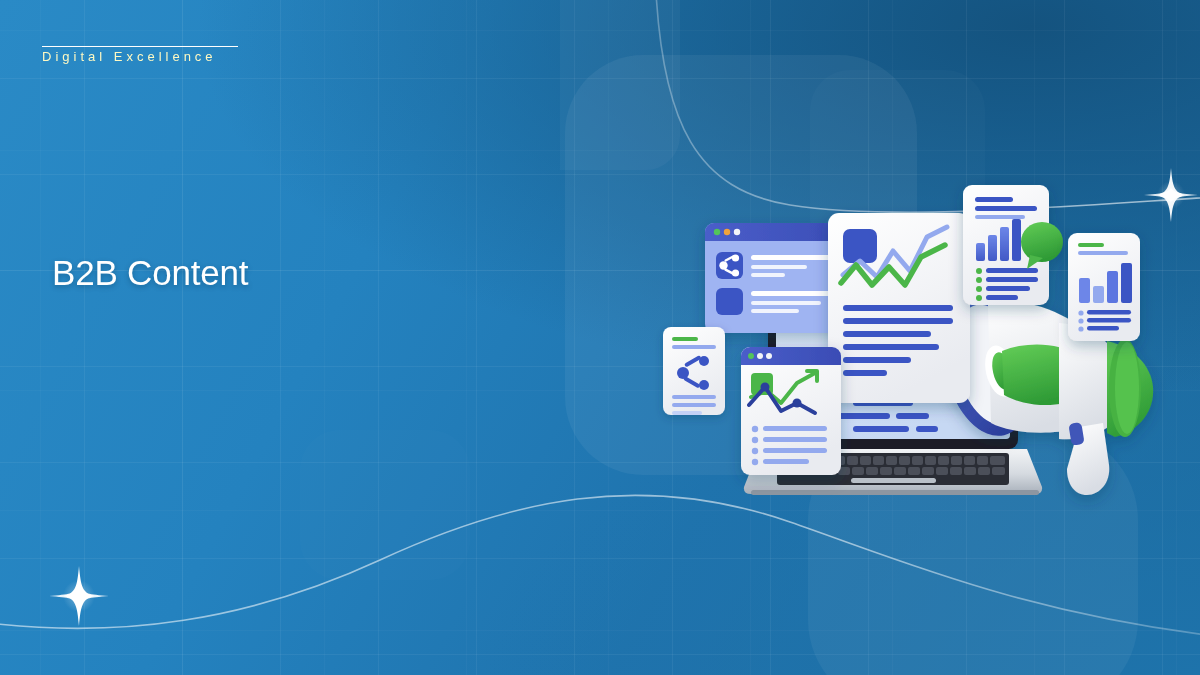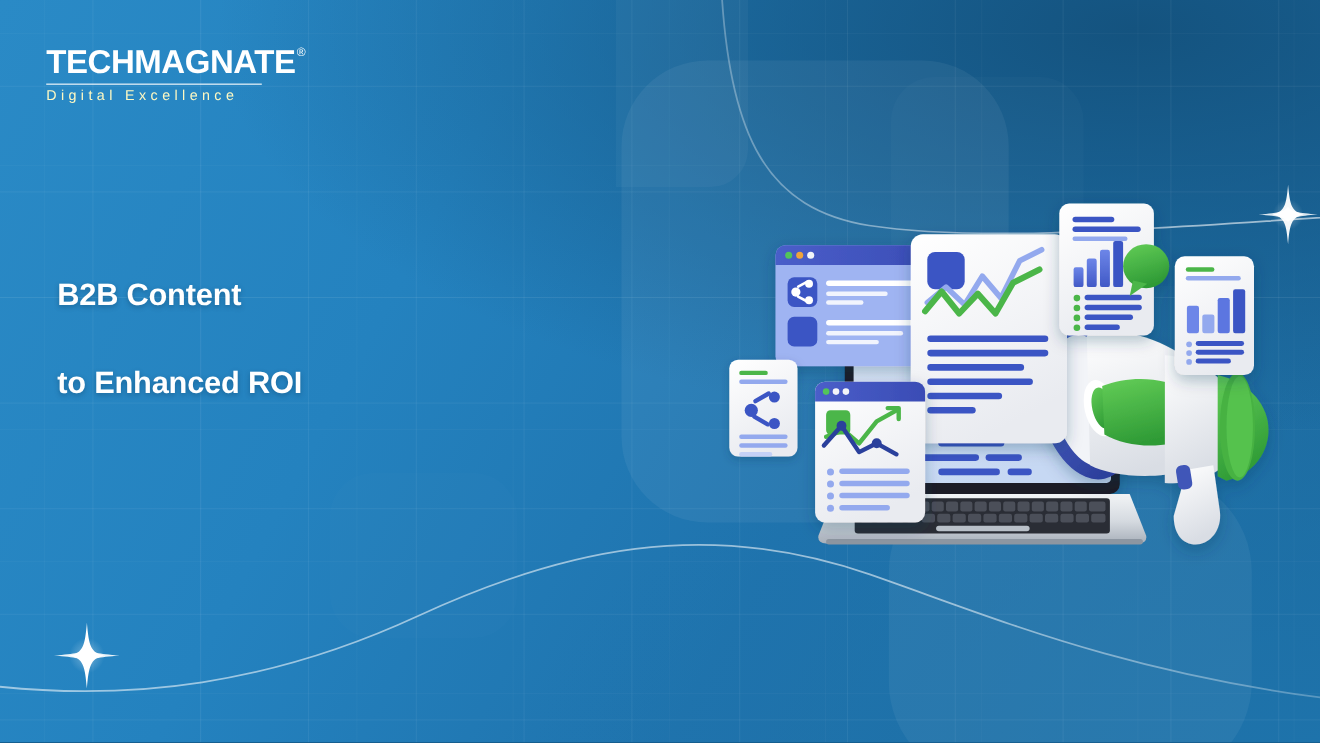--- a/index.html
+++ b/index.html
@@ -94,22 +94,22 @@
     line-height:1;
     white-space:nowrap;
   }
 
   
   .headline{
     position:absolute;
     left:52px; top:248px;
     width:620px;
     color:#ffffff;
-    font-size:28px;
-    font-weight:bold;
+    font-size:35px;
+    font-weight:normal;
     line-height:1.42;
     letter-spacing:-0.2px;
     text-shadow:0 2px 5px rgba(8,50,80,.35);
   }
 
   
   .illo{ position:absolute; left:655px; top:165px; width:545px; height:400px; }
   .illo svg{ display:block; overflow:visible; }
 </style>
 </head>
@@ -158,31 +158,27 @@
     <path d="M2 29 C20 27.6 25.6 26.6 29 22 C32.4 26.6 38 27.6 56 29 C38 30.4 32.4 31.4 29 36 C25.6 31.4 20 30.4 2 29 Z" fill="#ffffff" opacity="0.85"></path>
   </svg>
 
   <svg class="sparkle" style="left:48px;top:565px;" width="62" height="62" viewBox="0 0 58 58" xmlns="http://www.w3.org/2000/svg">
     <ellipse cx="29" cy="29" rx="15" ry="15" fill="url(#sparkGlow)" opacity="0.4"></ellipse>
     <path d="M29 1 C30.7 20 32 26.4 43.5 29 C32 31.6 30.7 38 29 57 C27.3 38 26 31.6 14.5 29 C26 26.4 27.3 20 29 1 Z" fill="#ffffff"></path>
     <path d="M1 29 C20 27.5 25.5 26.5 29 21.5 C32.5 26.5 38 27.5 57 29 C38 30.5 32.5 31.5 29 36.5 C25.5 31.5 20 30.5 1 29 Z" fill="#ffffff" opacity="0.9"></path>
   </svg>
 
   <div class="logo">
-    <div>
-      <span class="logo-word">TECHMAGNATE</span><span class="logo-word logo-reg">®</span>
-    </div>
     <div class="logo-rule"></div>
     <div class="logo-tag">Digital Excellence</div>
   </div>
 
   <h1 class="headline">
     <span>B2B Content</span><br>
     <br>
-    <span>to Enhanced ROI</span>
   </h1>
 
   <div class="illo">
     <svg width="545" height="400" viewBox="0 0 545 400" xmlns="http://www.w3.org/2000/svg">
       <defs>
         <linearGradient id="cardW" x1="0" y1="0" x2="0.4" y2="1">
           <stop offset="0%" stop-color="#ffffff"></stop>
           <stop offset="100%" stop-color="#e9ebf0"></stop>
         </linearGradient>
         <linearGradient id="screenG" x1="0" y1="0" x2="0.5" y2="1">

